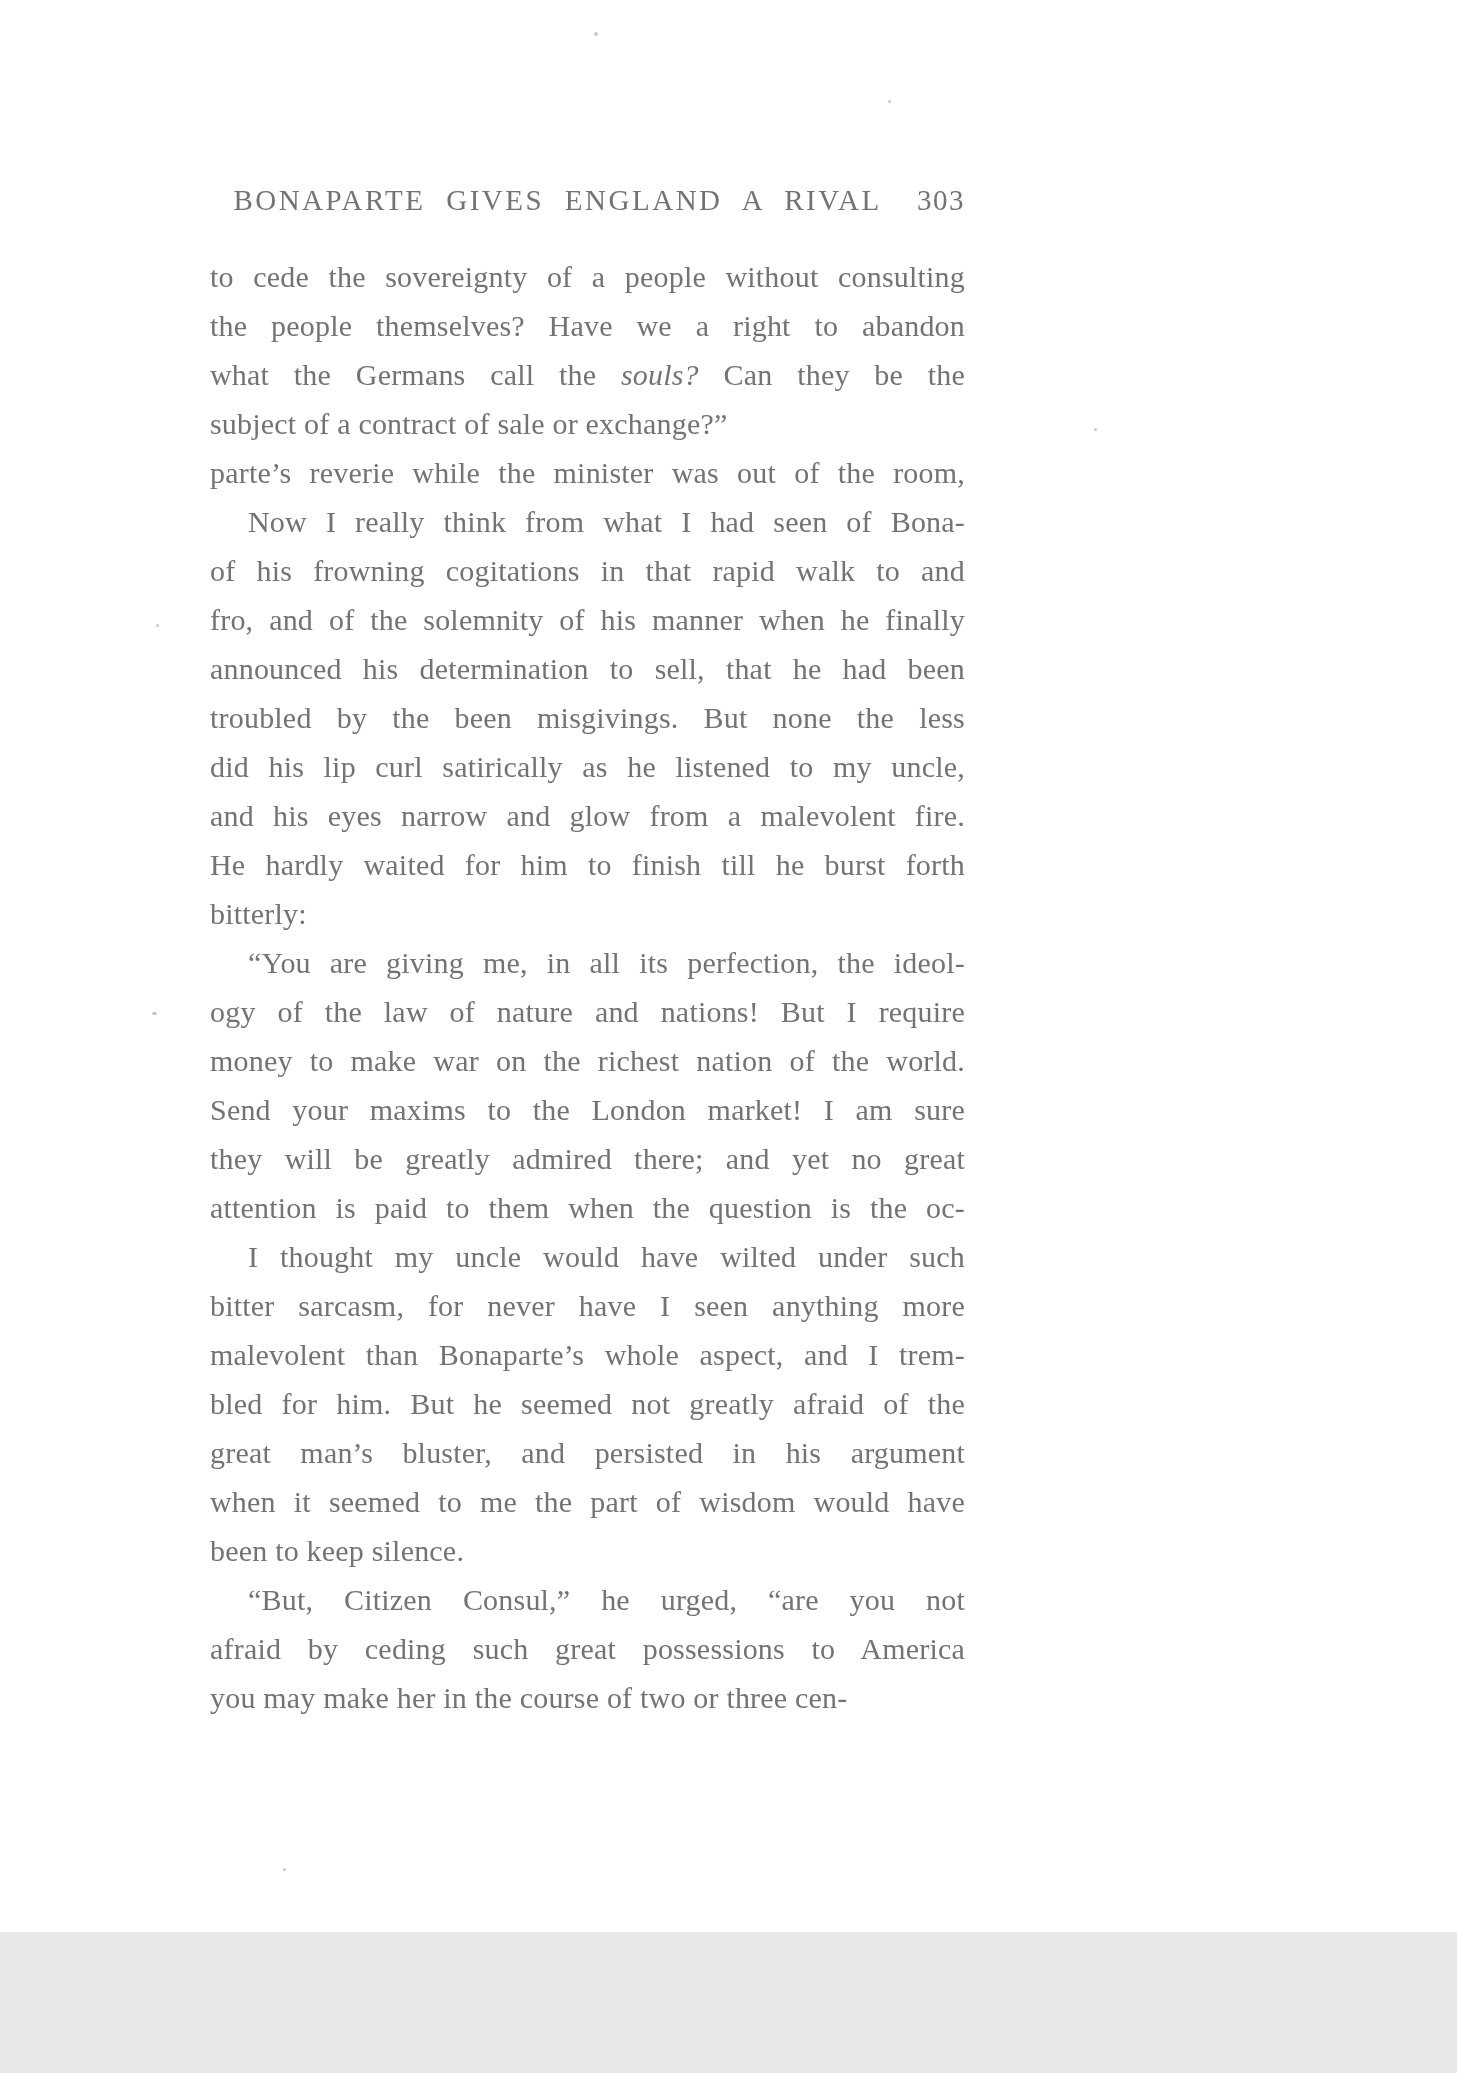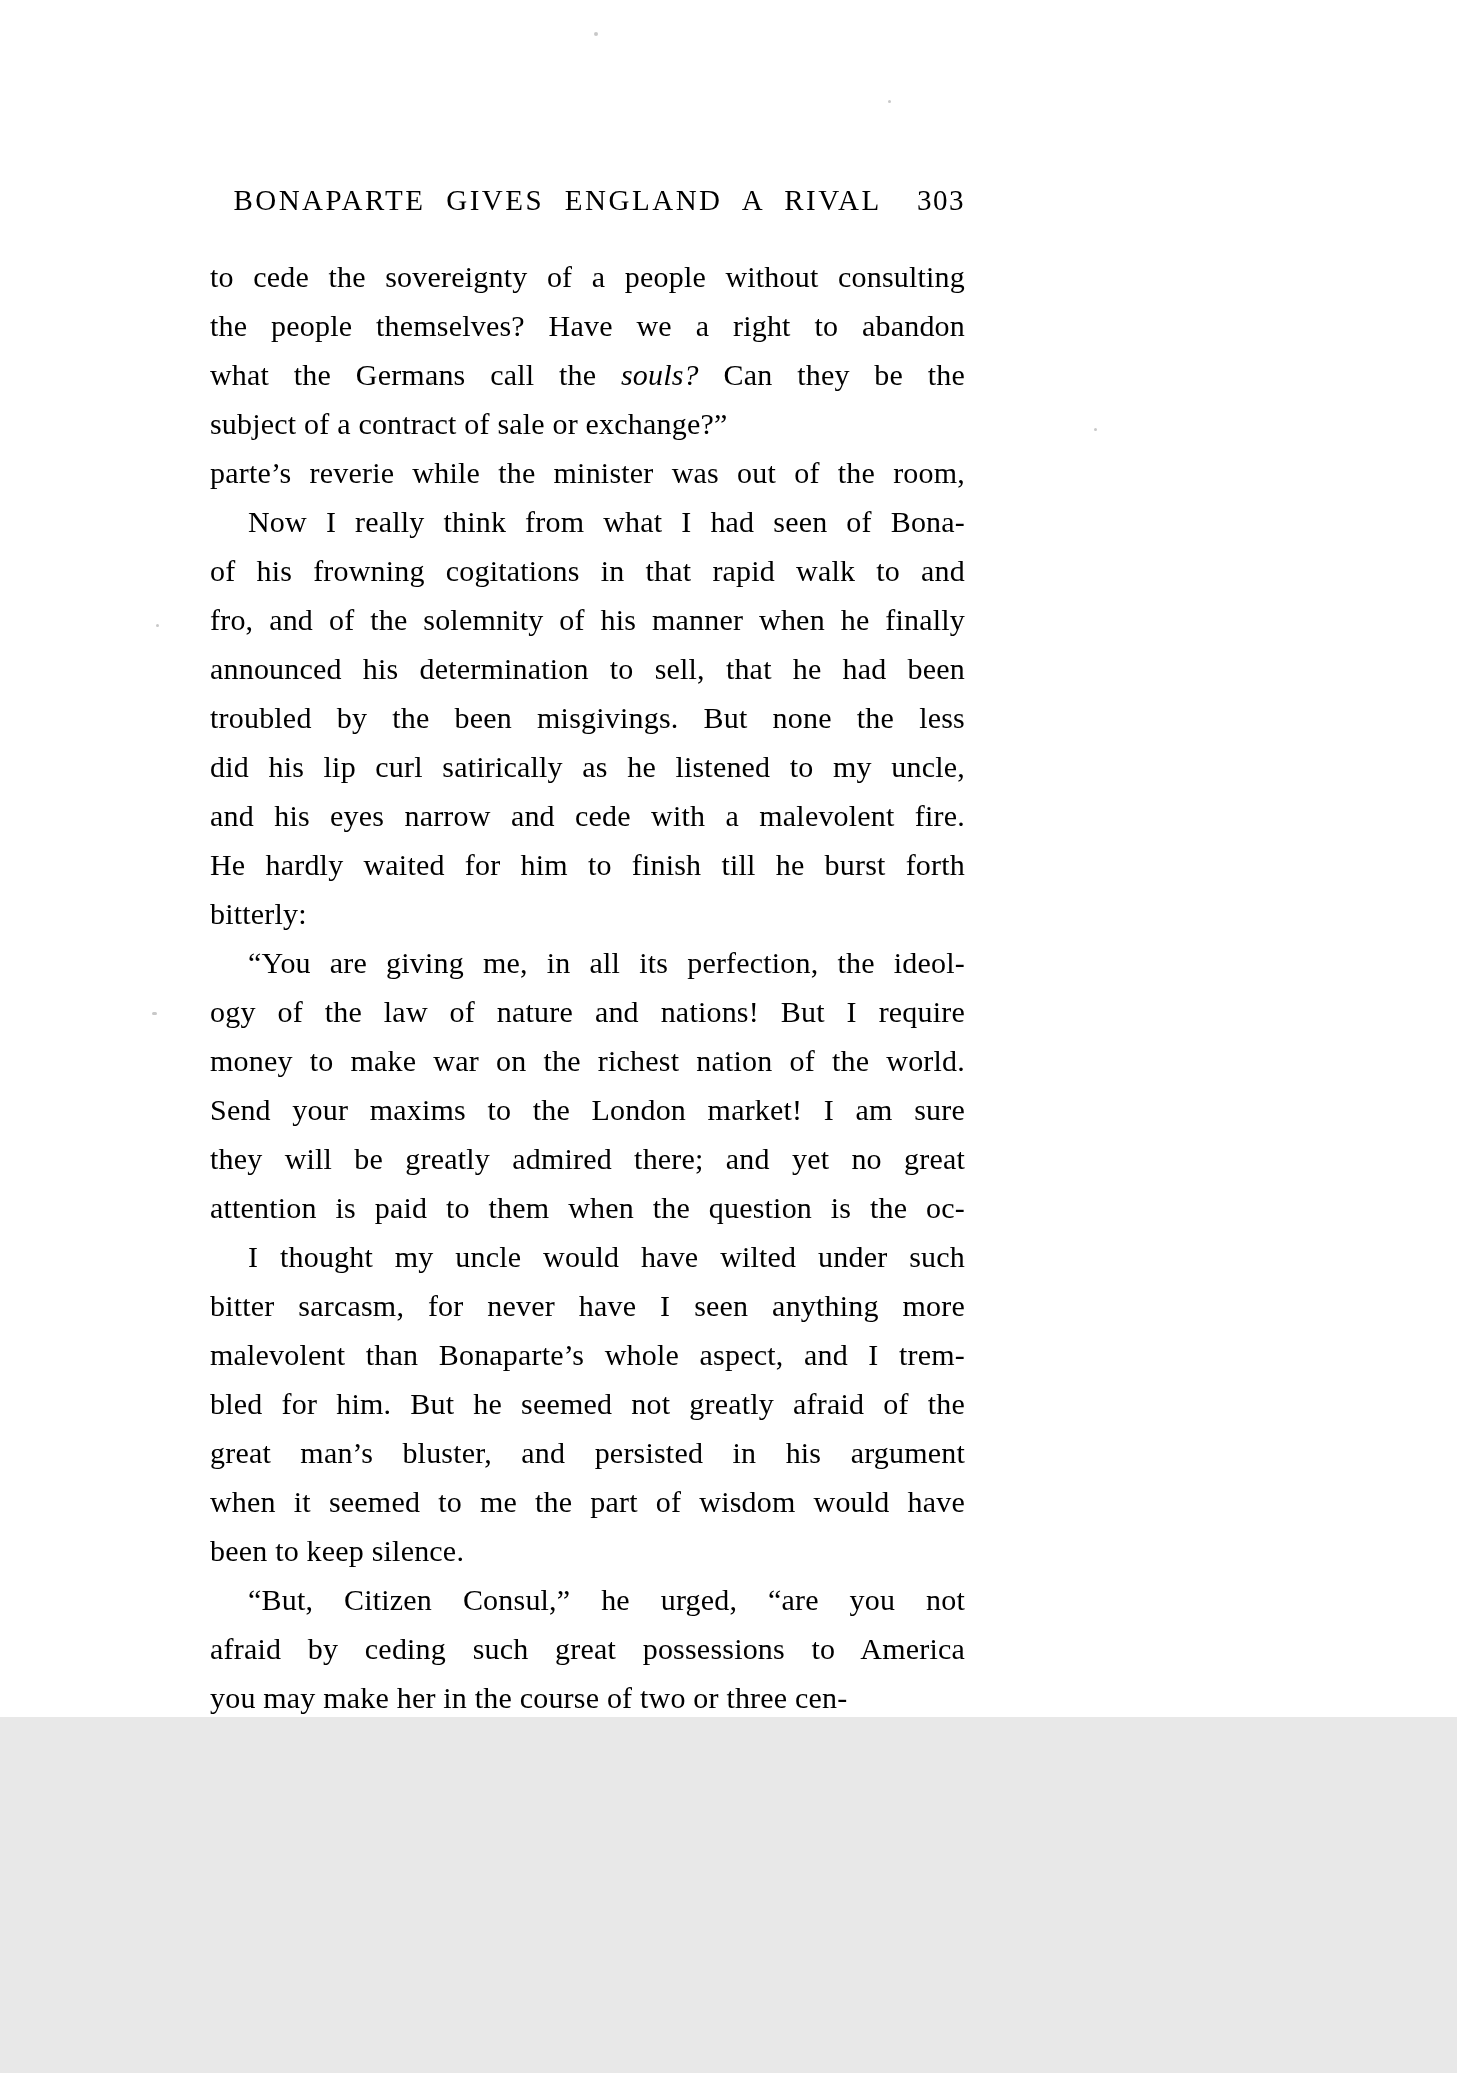--- a/index.html
+++ b/index.html
@@ -1,22 +1,22 @@
 <!DOCTYPE html>
 <html><head>
 <meta charset="utf-8">
 <style>
   html, body { margin: 0; padding: 0; background: #e8e8e8; }
   .page {
     position: relative;
     width: 1457px;
-    height: 1717px;
+    height: 1932px;
     background: #ffffff;
     font-family: "Liberation Serif", serif;
-    color: #000000;
+    color: #737373;
     overflow: hidden;
   }
   .running-header {
     position: absolute;
     left: 210px;
     top: 184px;
     width: 755px;
     height: 40px;
   }
   .running-header .title {
@@ -78,21 +78,21 @@
         <div class="line para-end">subject of a contract of sale or exchange?”</div>
       </div>
       <div class="paragraph">
         <div class="line">parte’s reverie while the minister was out of the room,</div>
         <div class="line indent">Now I really think from what I had seen of Bona-</div>
         <div class="line">of his frowning cogitations in that rapid walk to and</div>
         <div class="line">fro, and of the solemnity of his manner when he finally</div>
         <div class="line">announced his determination to sell, that he had been</div>
         <div class="line">troubled by the been misgivings. But none the less</div>
         <div class="line">did his lip curl satirically as he listened to my uncle,</div>
-        <div class="line">and his eyes narrow and cede with a malevolent fire.</div>
+        <div class="line">and his eyes narrow and glow from a malevolent fire.</div>
         <div class="line">He hardly waited for him to finish till he burst forth</div>
         <div class="line para-end">bitterly:</div>
       </div>
       <div class="paragraph">
         <div class="line indent">“You are giving me, in all its perfection, the ideol-</div>
         <div class="line">ogy of the law of nature and nations! But I require</div>
         <div class="line">money to make war on the richest nation of the world.</div>
         <div class="line">Send your maxims to the London market! I am sure</div>
         <div class="line">they will be greatly admired there; and yet no great</div>
         <div class="line">attention is paid to them when the question is the oc-</div>

